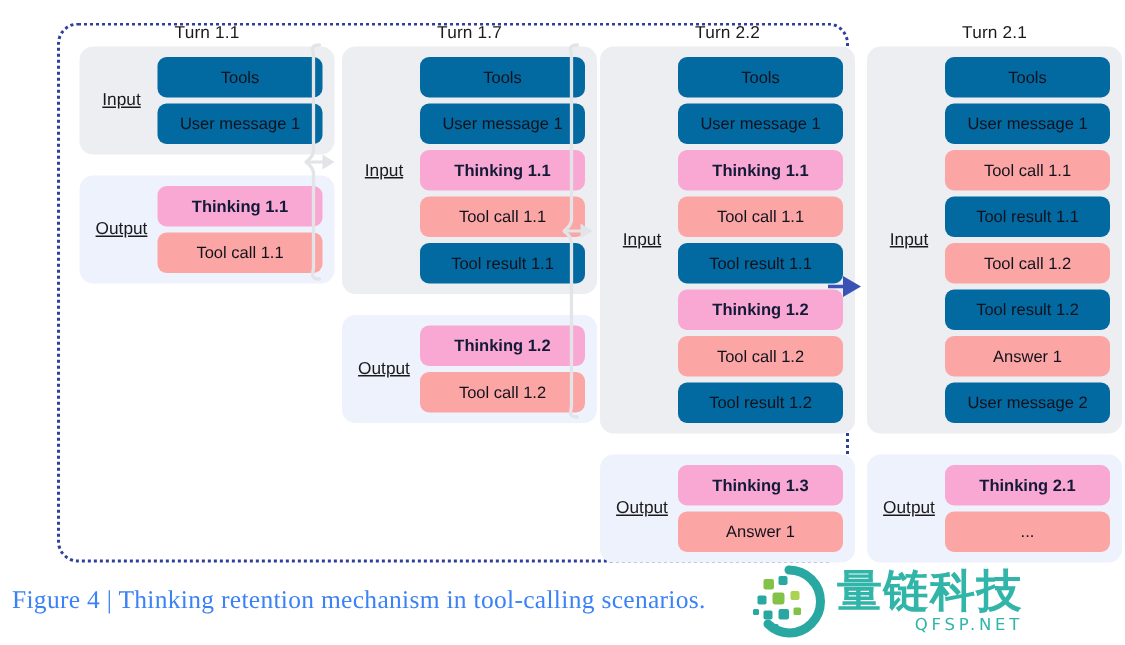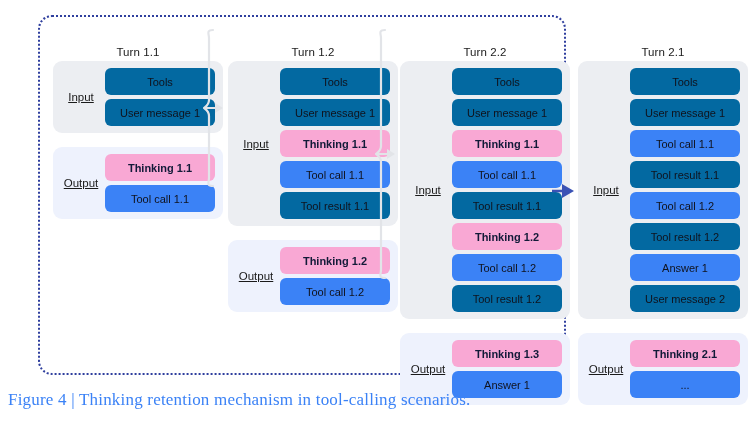--- a/index.html
+++ b/index.html
@@ -18,21 +18,20 @@
     width: 528px; height: 360px;
     border: 2px dotted #2f3f9e;
     border-radius: 14px;
     background: transparent;
   }
 
   
   .turn {
     position: absolute;
     width: 170px;
-    margin-top: 30px;
   }
   .turn-title {
     font-size: 11.5px;
     color: #1a1a1a;
     text-align: center;
     height: 18px;
     line-height: 18px;
     font-weight: 400;
     letter-spacing: .1px;
   }
@@ -59,21 +58,21 @@
     border-radius: 6px;
     font-size: 11px;
     display: flex;
     align-items: center;
     justify-content: center;
     color: #10121c;
     white-space: nowrap;
   }
   .chip.gray     { background: #0369a1; }
   .chip.thinking { background: #f9a8d4; color: #121a38; font-weight: bold; }
-  .chip.light    { background: #3b82f6; }
+  .chip.light    { background: #fca5a5; }
 
   
   .brace { position: absolute; }
   .brace svg { display: block; }
 
   
   .blue-arrow { position: absolute; }
 
   
   .caption {
@@ -142,21 +141,21 @@
 
   <div class="brace" style="left:203px; top:28px;">
     <svg width="26" height="160" viewBox="0 0 26 160">
       <path d="M10 2 C3 2 6 6 6 10 L6 72 C6 77 2 79 1 80 C2 81 6 83 6 88 L6 150 C6 154 3 158 10 158" fill="none" stroke="#e2e4e8" stroke-width="2.2" stroke-linecap="round"></path>
       <path d="M1 80 L14 80" stroke="#e2e4e8" stroke-width="2"></path>
       <path d="M12 75 L20 80 L12 85 Z" fill="#e2e4e8"></path>
     </svg>
   </div>
 
   <div class="turn" id="turn1" style="left:228px; top:13px;">
-    <div class="turn-title">Turn 1.2</div>
+    <div class="turn-title">Turn 1.7</div>
     <div class="section input">
       <div class="section-label">Input</div>
       <div class="chips">
         <div class="chip gray">Tools</div>
         <div class="chip gray">User message 1</div>
         <div class="chip thinking">Thinking 1.1</div>
         <div class="chip light">Tool call 1.1</div>
         <div class="chip gray">Tool result 1.1</div>
       </div>
     </div>
@@ -230,14 +229,35 @@
       <div class="section-label">Output</div>
       <div class="chips">
         <div class="chip thinking">Thinking 2.1</div>
         <div class="chip light">...</div>
       </div>
     </div>
   </div>
 
   <div class="caption">Figure 4 | Thinking retention mechanism in tool-calling scenarios.</div>
 
+  <div class="watermark">
+    <div class="wm-mark">
+      <svg width="52" height="52" viewBox="0 0 52 52">
+        <path d="M26 5 A21 21 0 0 1 26 47 A21 21 0 0 1 12 41" fill="none" stroke="#23a6a0" stroke-width="6" stroke-linecap="round"></path>
+        <rect x="9" y="11" width="7" height="7" rx="1.4" fill="#7ec242"></rect>
+        <rect x="19" y="9" width="6" height="6" rx="1.2" fill="#23a6a0"></rect>
+        <rect x="5" y="22" width="6" height="6" rx="1.2" fill="#23a6a0"></rect>
+        <rect x="15" y="20" width="8" height="8" rx="1.6" fill="#7ec242"></rect>
+        <rect x="27" y="19" width="6" height="6" rx="1.2" fill="#a8d24a"></rect>
+        <rect x="9" y="32" width="6" height="6" rx="1.2" fill="#23a6a0"></rect>
+        <rect x="19" y="31" width="7" height="7" rx="1.4" fill="#23a6a0"></rect>
+        <rect x="29" y="30" width="5" height="5" rx="1" fill="#7ec242"></rect>
+        <rect x="2" y="31" width="4" height="4" rx="1" fill="#23a6a0"></rect>
+        <rect x="14" y="41" width="5" height="5" rx="1" fill="#23a6a0"></rect>
+      </svg>
+    </div>
+    <div class="wm-text">
+      <div class="wm-cn">量链科技</div>
+      <div class="wm-en">QFSP.NET</div>
+    </div>
+  </div>
 
 </div>
 
 </body></html>

